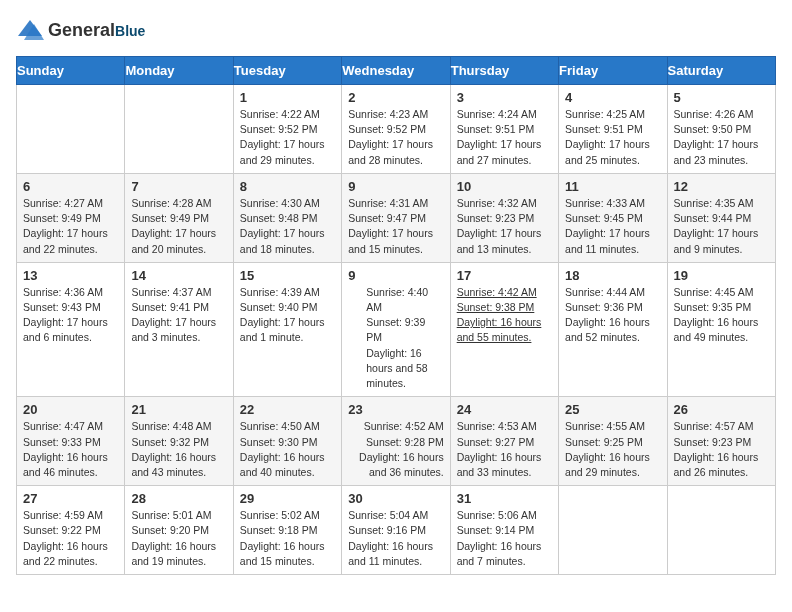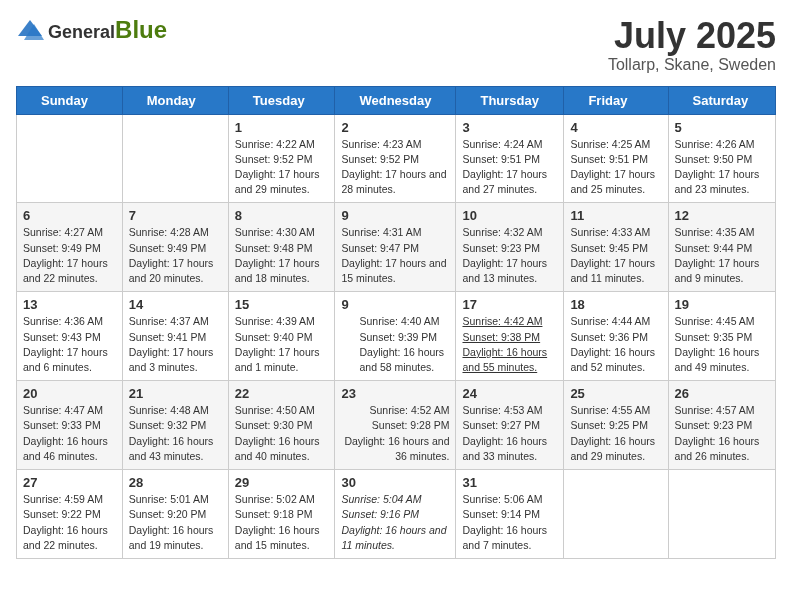--- a/index.html
+++ b/index.html
@@ -20,23 +20,23 @@
       display: flex;
       align-items: center;
       gap: 4px;
     }
     .logo-text-general {
       font-size: 18px;
       font-weight: bold;
       color: #333;
     }
     .logo-text-blue {
-      font-size: 24px;
-      font-weight: bold;
-      color: #4d7c0f;
+      font-size: 14px;
+      font-weight: bold;
+      color: #0c4a6e;
     }
     .logo-icon {
       width: 28px;
       height: 28px;
     }
     .title-block {
       text-align: right;
     }
     .month-title {
       font-size: 36px;
@@ -51,21 +51,21 @@
     .calendar {
       width: 100%;
       border-collapse: collapse;
       border: 1px solid #ccc;
     }
     .calendar th {
       background-color: #2878c8;
       color: #fff;
       font-size: 13px;
       font-weight: bold;
-      padding: 6px 24px;
+      padding: 6px 0;
       text-align: left;
       border: 1px solid #2060a8;
     }
     .calendar td {
       vertical-align: top;
       border: 1px solid #ccc;
       padding: 5px 6px;
       font-size: 11px;
       color: #333;
       width: 108px;
@@ -97,24 +97,20 @@
   <div class="logo">
     <svg class="logo-icon" viewBox="0 0 28 28">
       <rect x="0" y="0" width="28" height="28" fill="white"></rect>
       <polygon points="14,4 26,20 2,20" fill="#1a6bbf" opacity="0.85"></polygon>
       <polygon points="18,8 28,24 8,24" fill="#2878c8" opacity="0.7"></polygon>
     </svg>
     <div>
       <span class="logo-text-general">General</span><span class="logo-text-blue">Blue</span>
     </div>
   </div>
-  <div class="title-block">
-    <div class="month-title">July 2025</div>
-    <div class="location-title">Tollarp, Skane, Sweden</div>
-  </div>
 </div>
 
 <table class="calendar">
   <thead>
     <tr>
     <th>Sunday</th>
         <th>Monday</th>
         <th>Tuesday</th>
         <th>Wednesday</th>
         <th>Thursday</th>
@@ -303,21 +299,21 @@
 Daylight: 16 hours and 19 minutes.</div>
         </td>
         <td>
           <div class="day-number">29</div>
           <div class="day-info" style="white-space: pre-line;">Sunrise: 5:02 AM
 Sunset: 9:18 PM
 Daylight: 16 hours and 15 minutes.</div>
         </td>
         <td>
           <div class="day-number">30</div>
-          <div class="day-info" style="white-space: pre-line; font-style: italic;">Sunrise: 5:04 AM
+          <div class="day-info" style="white-space: pre-line;">Sunrise: 5:04 AM
 Sunset: 9:16 PM
 Daylight: 16 hours and 11 minutes.</div>
         </td>
         <td>
           <div class="day-number">31</div>
           <div class="day-info" style="white-space: pre-line;">Sunrise: 5:06 AM
 Sunset: 9:14 PM
 Daylight: 16 hours and 7 minutes.</div>
         </td>
         <td class="empty-cell"></td>

